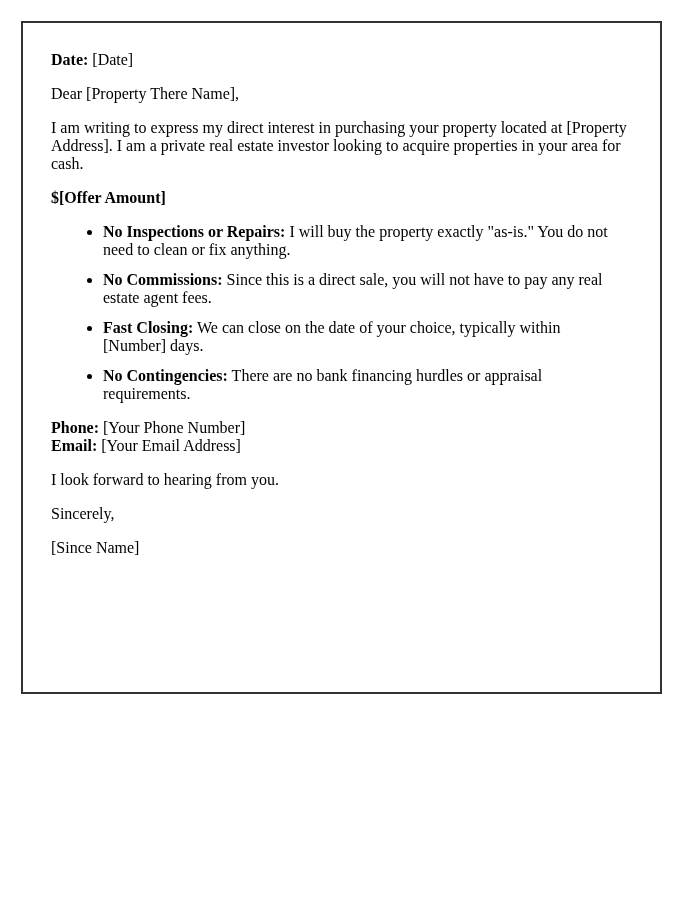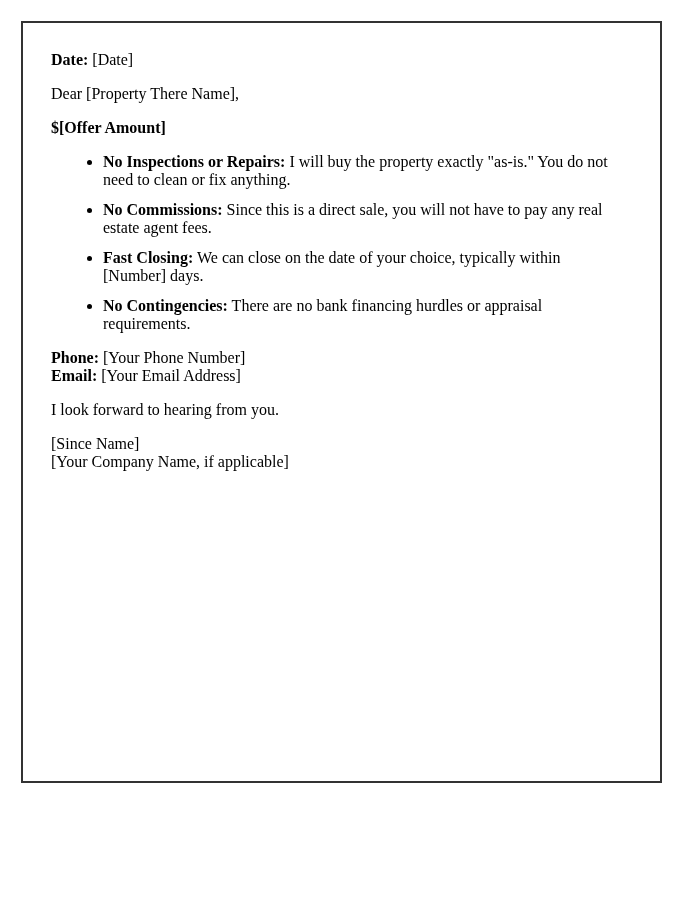--- a/index.html
+++ b/index.html
@@ -8,21 +8,21 @@
     background: #ffffff;
     width: 700px;
     height: 900px;
   }
   .page {
     position: absolute;
     left: 21px;
     top: 21px;
     box-sizing: border-box;
     width: 641px;
-    height: 762px;
+    height: 673px;
     border: 2px solid #333333;
     padding: 12px 30px 12px 28px;
     font-family: "Liberation Serif", serif;
     font-size: 16px;
     line-height: normal;
     color: #000000;
     overflow: hidden;
   }
   .page p { margin: 16px 0; }
   .page ul { margin: 16px 0; padding-left: 40px; }
@@ -32,33 +32,35 @@
 </head>
 <body>
 
 <div class="page">
 
   <p><strong>Date:</strong> <span>[Date]</span></p>
 
 
   <p>Dear [Property There Name],</p>
 
+  <p>I am writing to express my direct interest in purchasing your property located at [Property Address]. I am a private real estate investor looking to acquire properties in your area for cash.</p>
 
 
   <p><strong>$[Offer Amount]</strong></p>
 
 
   <ul>
     <li><strong>No Inspections or Repairs:</strong> <span>I will buy the property exactly "as-is." You do not need to clean or fix anything.</span></li>
     <li><strong>No Commissions:</strong> <span>Since this is a direct sale, you will not have to pay any real estate agent fees.</span></li>
     <li><strong>Fast Closing:</strong> <span>We can close on the date of your choice, typically within [Number] days.</span></li>
     <li><strong>No Contingencies:</strong> <span>There are no bank financing hurdles or appraisal requirements.</span></li>
   </ul>
 
 
   <p><strong>Phone:</strong> <span>[Your Phone Number]</span><br><strong>Email:</strong> <span>[Your Email Address]</span></p>
 
   <p>I look forward to hearing from you.</p>
 
+  <p>Sincerely,</p>
 
-  <p><span>[Since Name]</span><br><span>[Your Company Name, if applicable]</span></p>
+  <p><span>[Since Name]</span><br></p>
 
 </div>
 
 </body></html>

